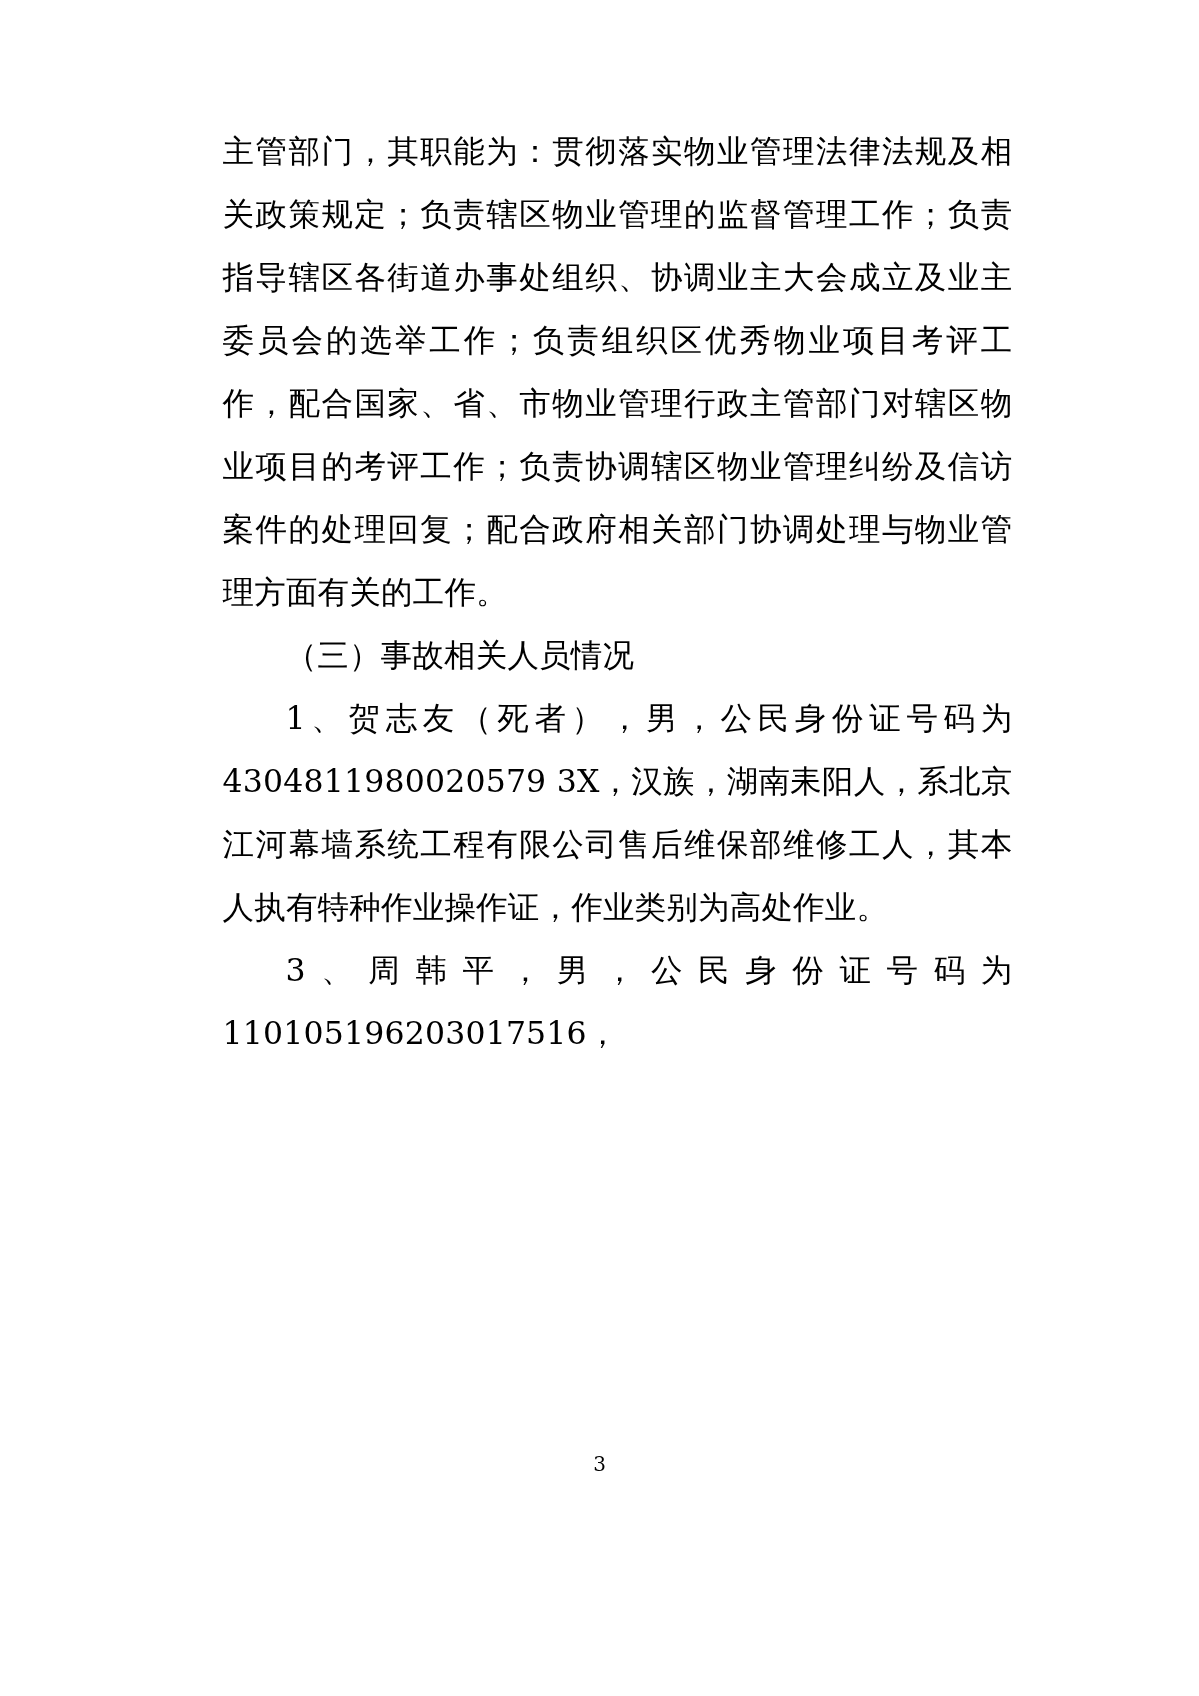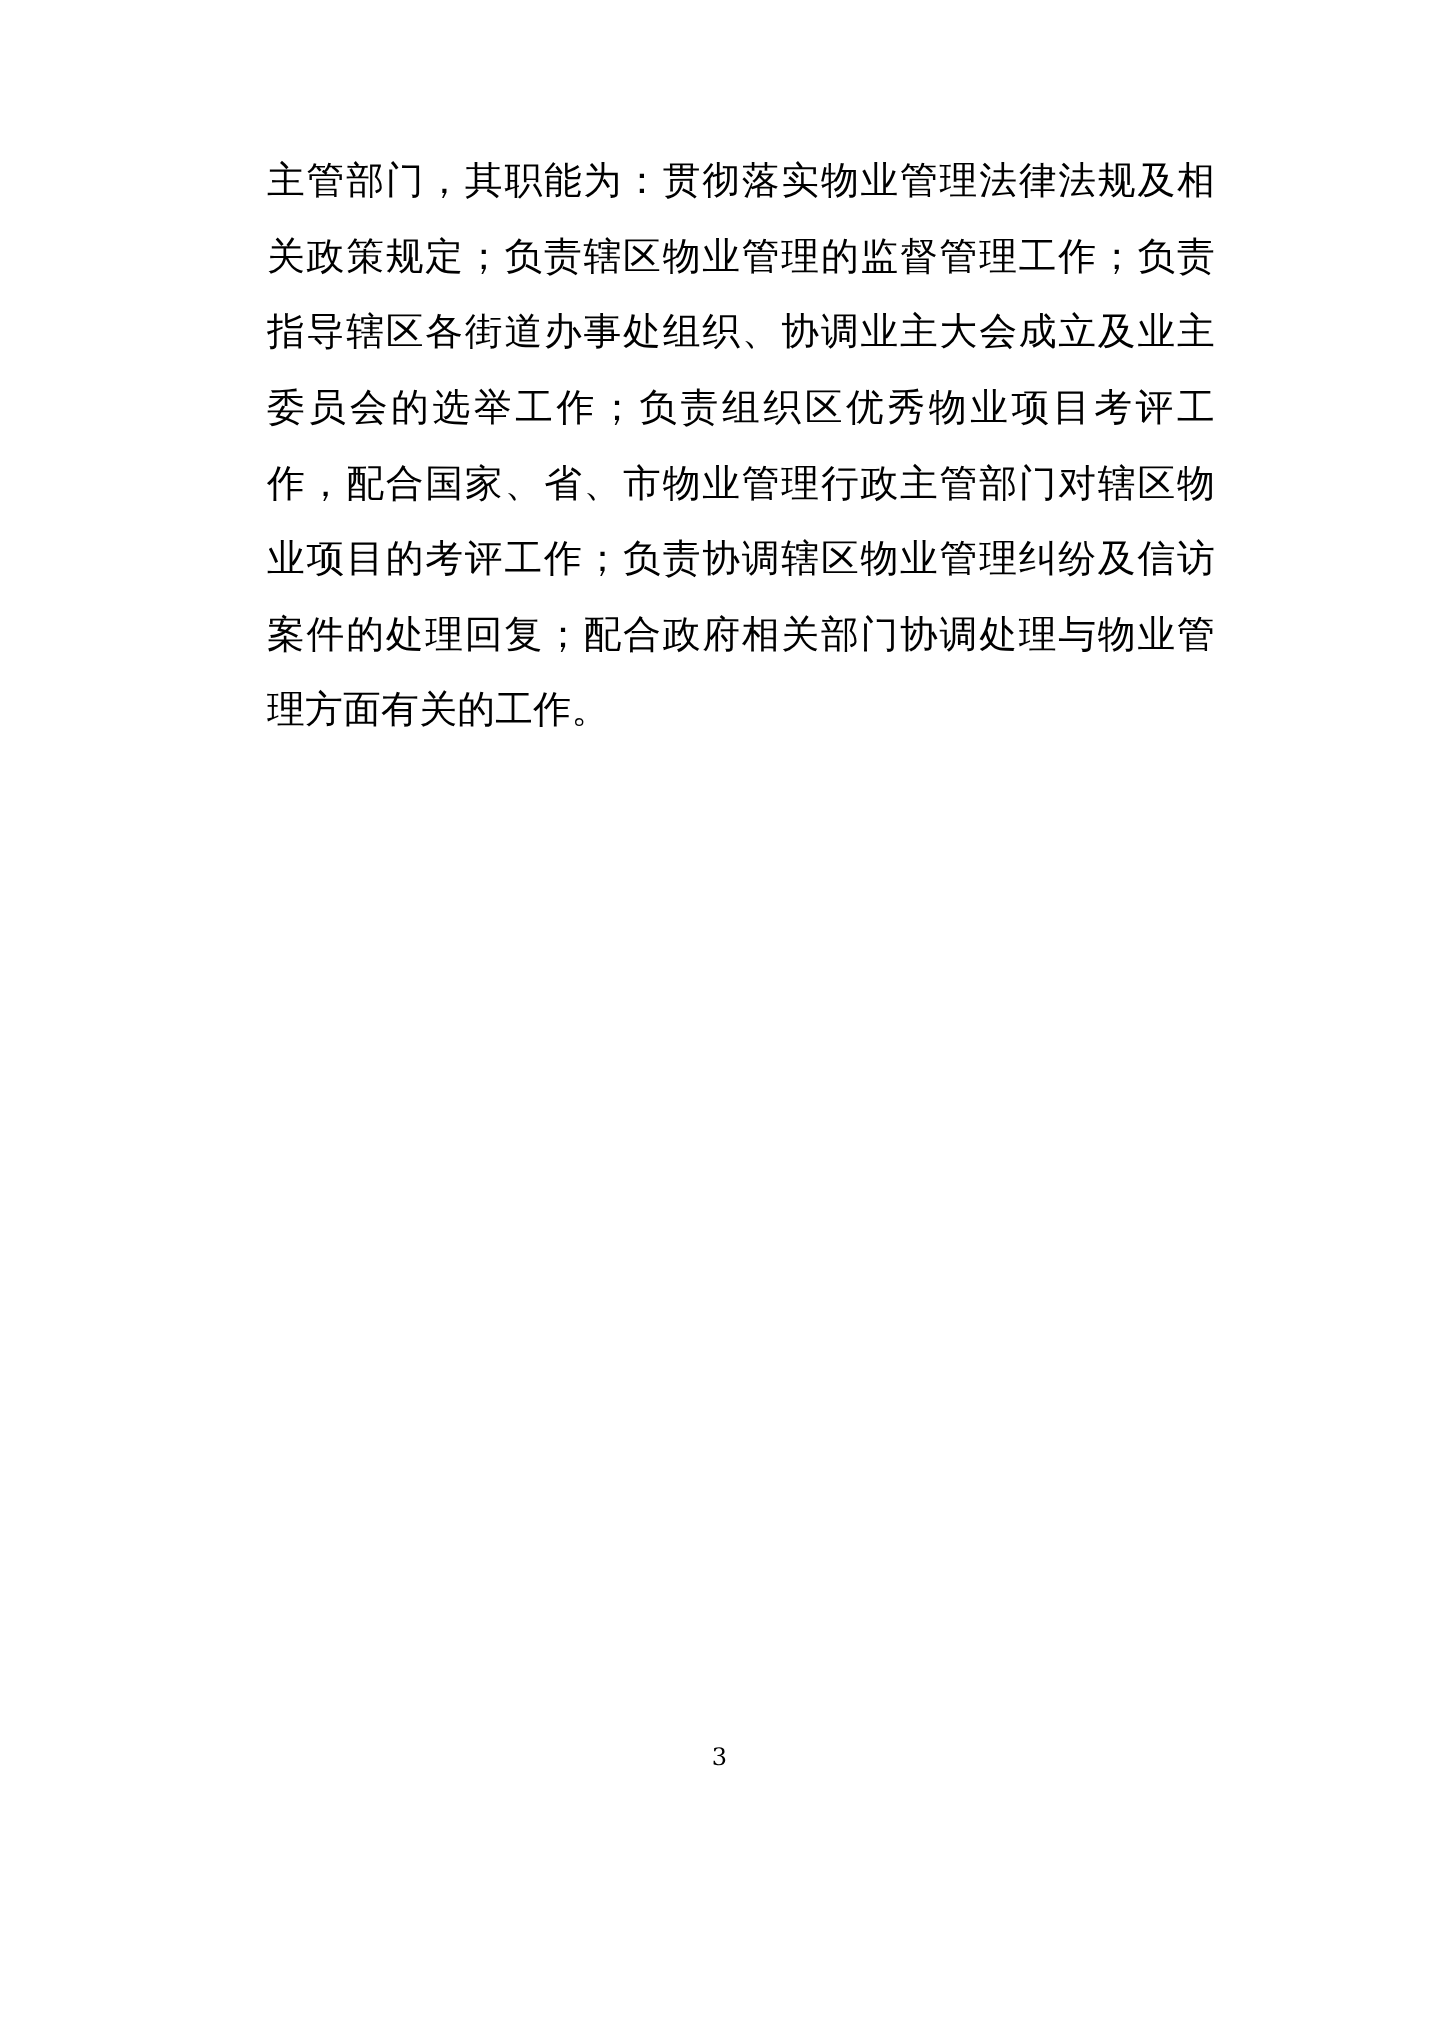--- a/index.html
+++ b/index.html
@@ -48,15 +48,18 @@
     font-family: "DejaVu Serif", "Liberation Serif", serif;
     color: #000000;
   }
 </style>
 </head>
 <body>
 
 <div class="page">
   <div class="content">
     <p class="para">主管部门，其职能为：贯彻落实物业管理法律法规及相关政策规定；负责辖区物业管理的监督管理工作；负责指导辖区各街道办事处组织、协调业主大会成立及业主委员会的选举工作；负责组织区优秀物业项目考评工作，配合国家、省、市物业管理行政主管部门对辖区物业项目的考评工作；负责协调辖区物业管理纠纷及信访案件的处理回复；配合政府相关部门协调处理与物业管理方面有关的工作。</p>
+    <p class="para indent">（三）事故相关人员情况</p>
+    <p class="para indent">1、贺志友（死者），男，公民身份证号码为 4304811980020579 3X，汉族，湖南耒阳人，系北京江河幕墙系统工程有限公司售后维保部维修工人，其本人执有特种作业操作证，作业类别为高处作业。</p>
+    <p class="para indent">3、周韩平，男，公民身份证号码为 110105196203017516，</p>
   </div>
   <div class="pagenum">3</div>
 </div>
 
 </body></html>

